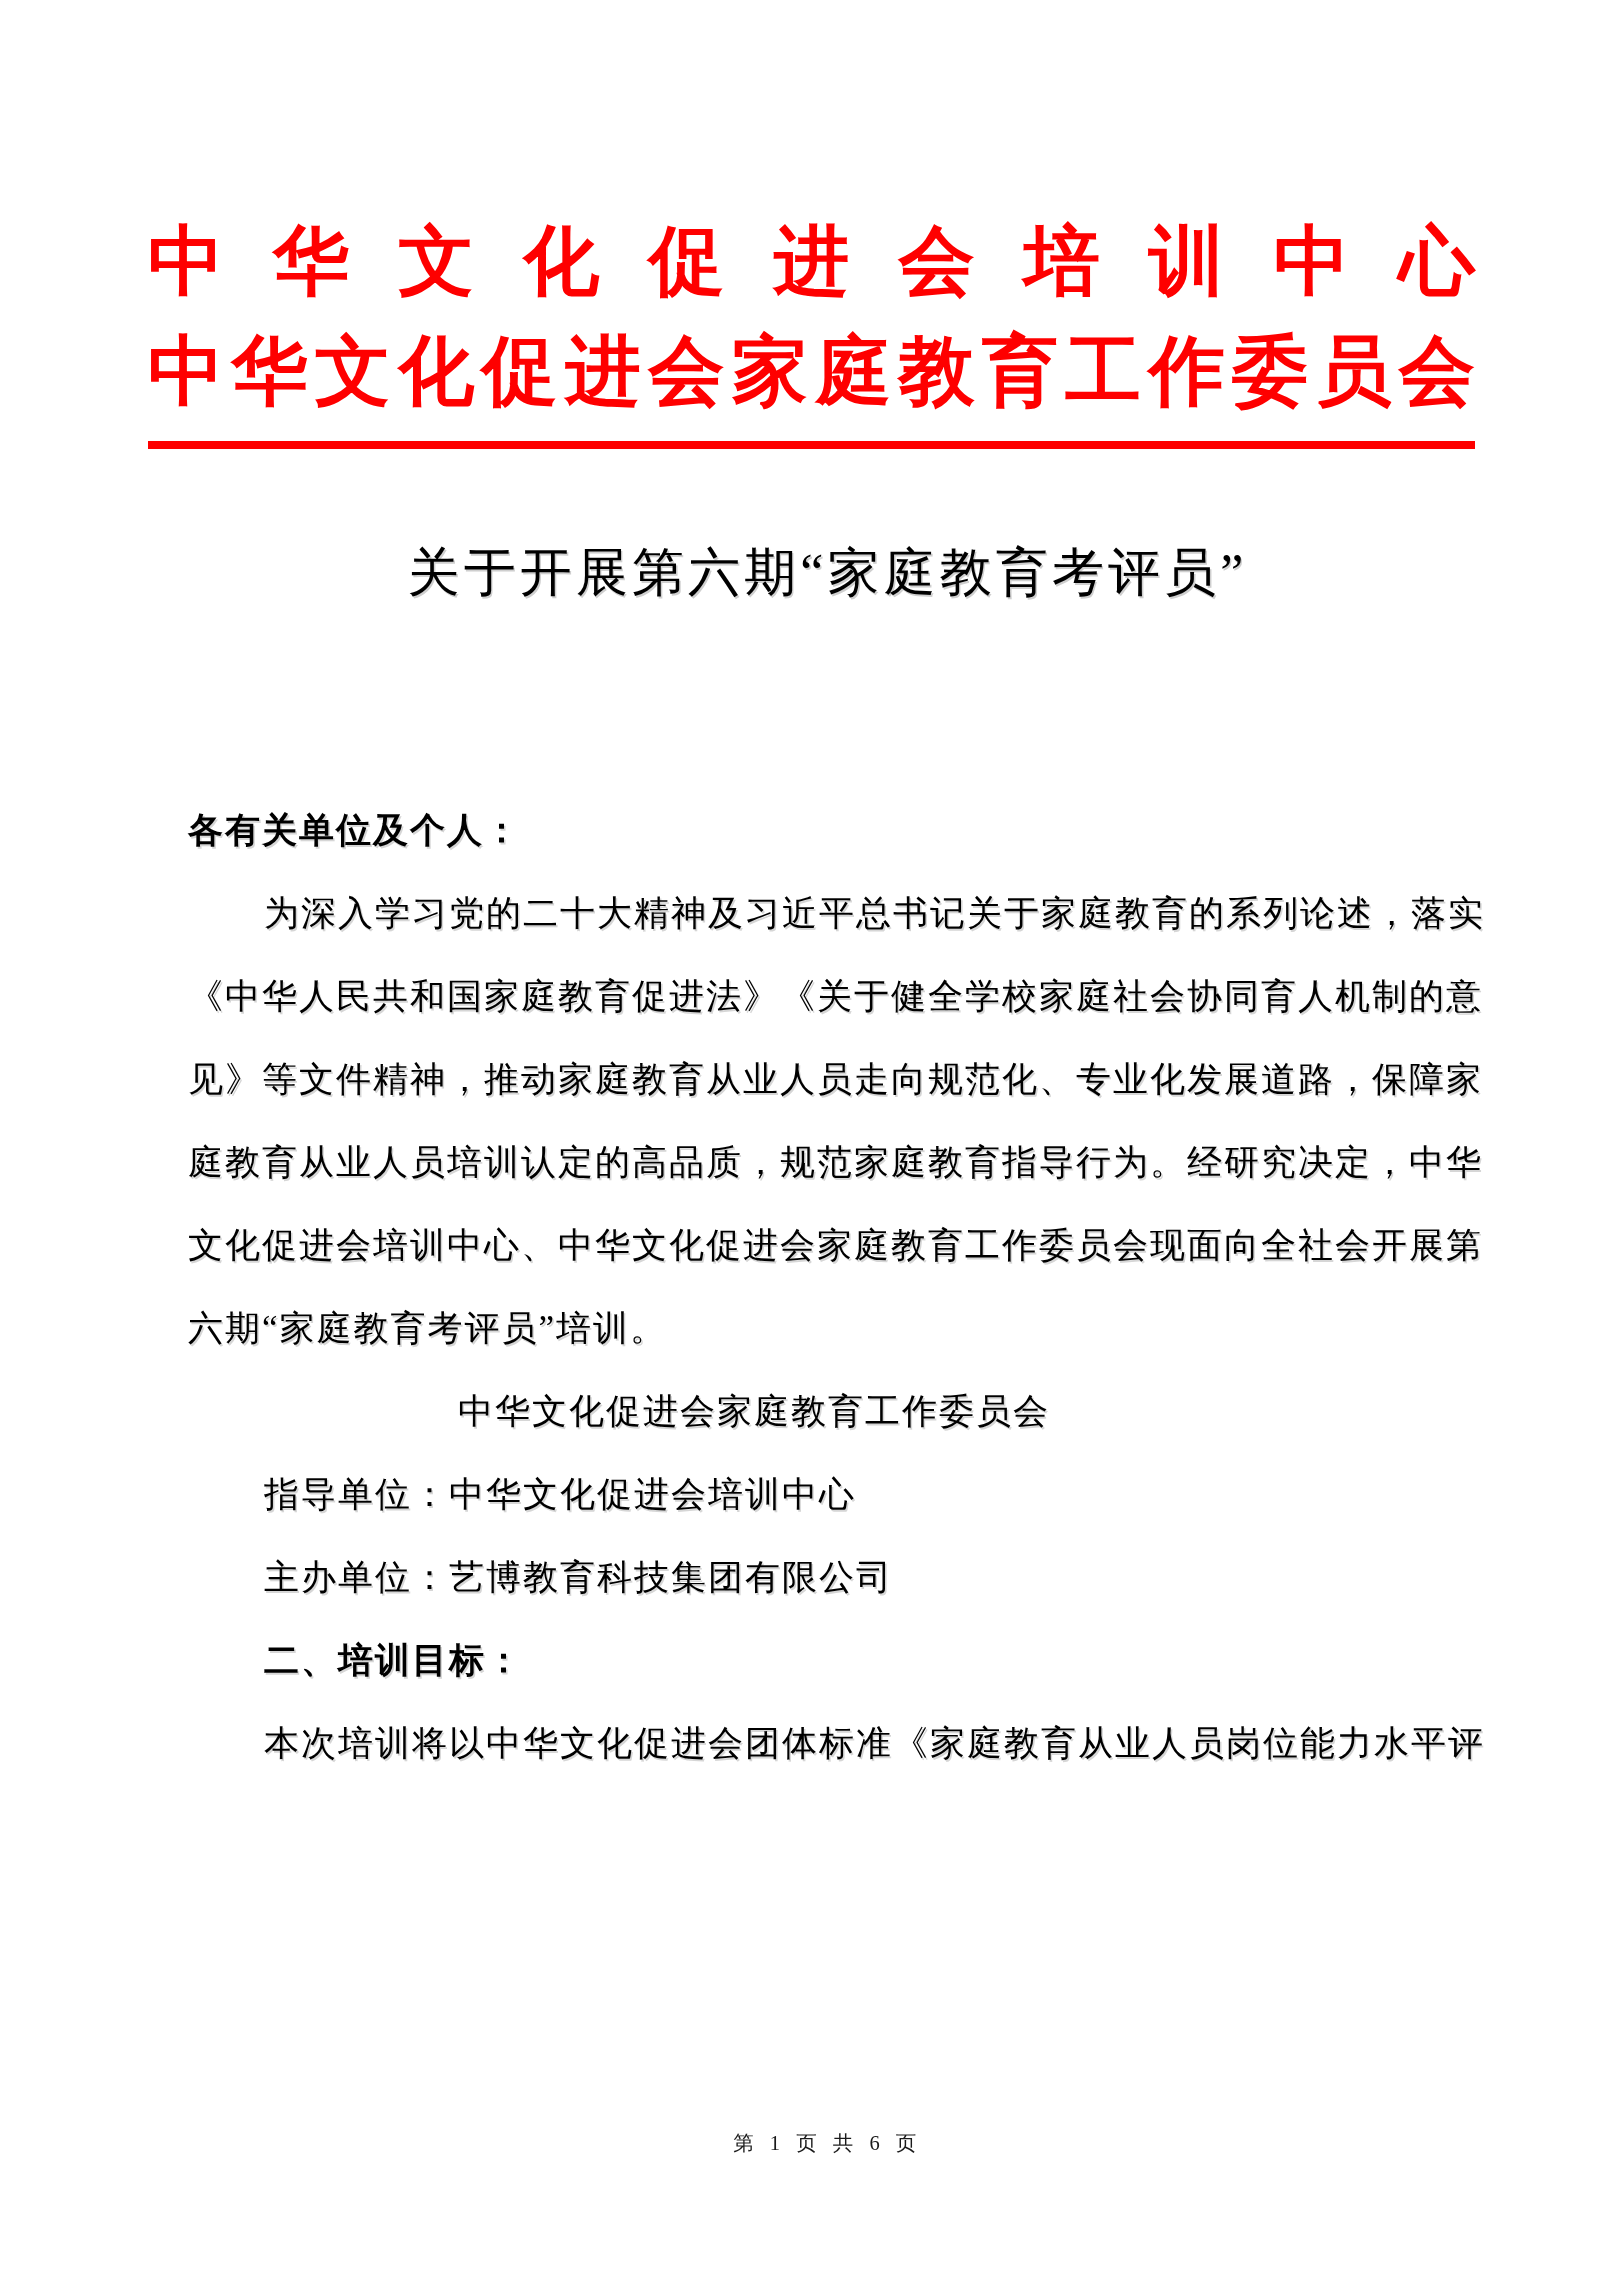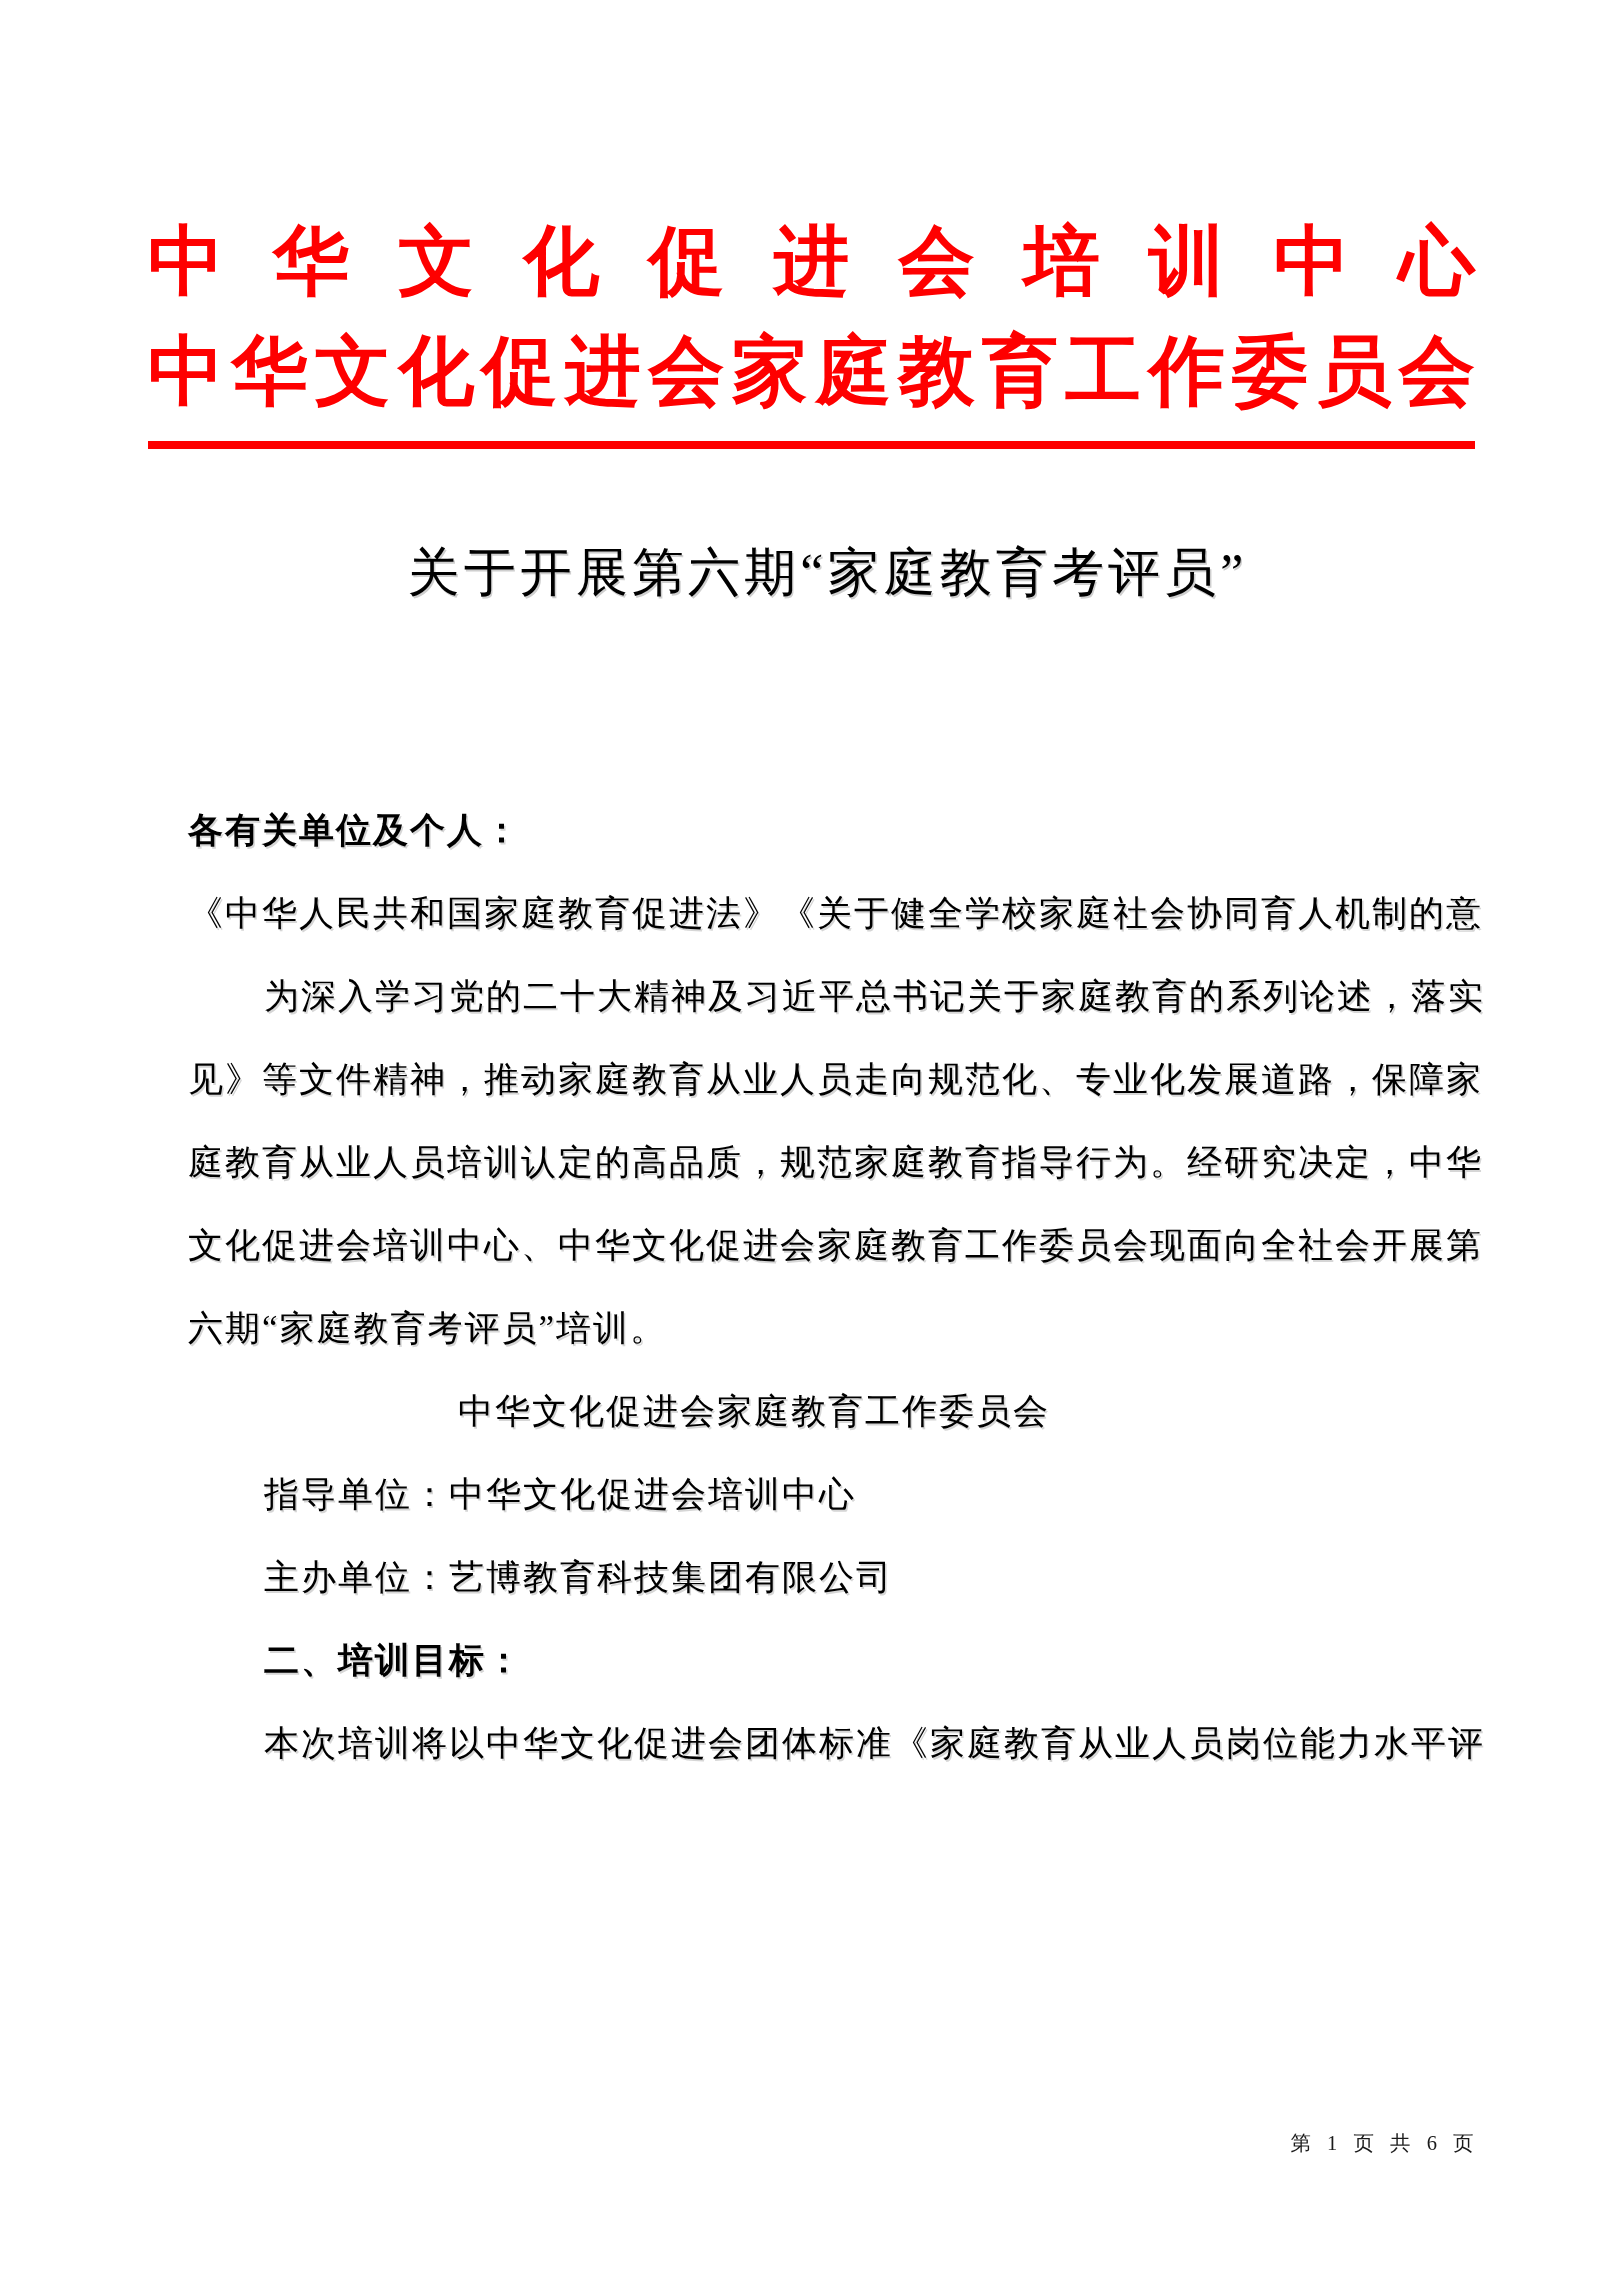--- a/index.html
+++ b/index.html
@@ -63,24 +63,24 @@
     height: 83px;
     line-height: 83px;
     white-space: nowrap;
   }
   .b  { font-weight: bold; }
   .i1 { padding-left: 76px; }
   .i2 { padding-left: 270px; }
   
   .footer {
     position: absolute;
-    left: 152px;
+    left: 164px;
     top: 2130px;
     width: 1327px;
-    text-align: right;
+    text-align: center;
     font-size: 20.5px;
     line-height: 27px;
     letter-spacing: 5.5px;
     color: #1a1a1a;
     white-space: nowrap;
   }
 </style>
 </head>
 <body>
 
@@ -117,22 +117,22 @@
       <span>员</span>
       <span>会</span>
     </div>
 
   <div class="rule" style="background: rgb(254, 0, 0);"></div>
 
   <div class="doc-title title-1">关于开展第六期“家庭教育考评员”</div>
 
   <div class="body-block">
     <div class="ln b">各有关单位及个人：</div>
+    <div class="ln i1">为深入学习党的二十大精神及习近平总书记关于家庭教育的系列论述，落实</div>
     <div class="ln">《中华人民共和国家庭教育促进法》《关于健全学校家庭社会协同育人机制的意</div>
-    <div class="ln i1">为深入学习党的二十大精神及习近平总书记关于家庭教育的系列论述，落实</div>
     <div class="ln">见》等文件精神，推动家庭教育从业人员走向规范化、专业化发展道路，保障家</div>
     <div class="ln">庭教育从业人员培训认定的高品质，规范家庭教育指导行为。经研究决定，中华</div>
     <div class="ln">文化促进会培训中心、中华文化促进会家庭教育工作委员会现面向全社会开展第</div>
     <div class="ln">六期“家庭教育考评员”培训。</div>
     <div class="ln i2">中华文化促进会家庭教育工作委员会</div>
     <div class="ln i1">指导单位：中华文化促进会培训中心</div>
     <div class="ln i1">主办单位：艺博教育科技集团有限公司</div>
     <div class="ln b i1">二、培训目标：</div>
     <div class="ln i1">本次培训将以中华文化促进会团体标准《家庭教育从业人员岗位能力水平评</div>
   </div>

